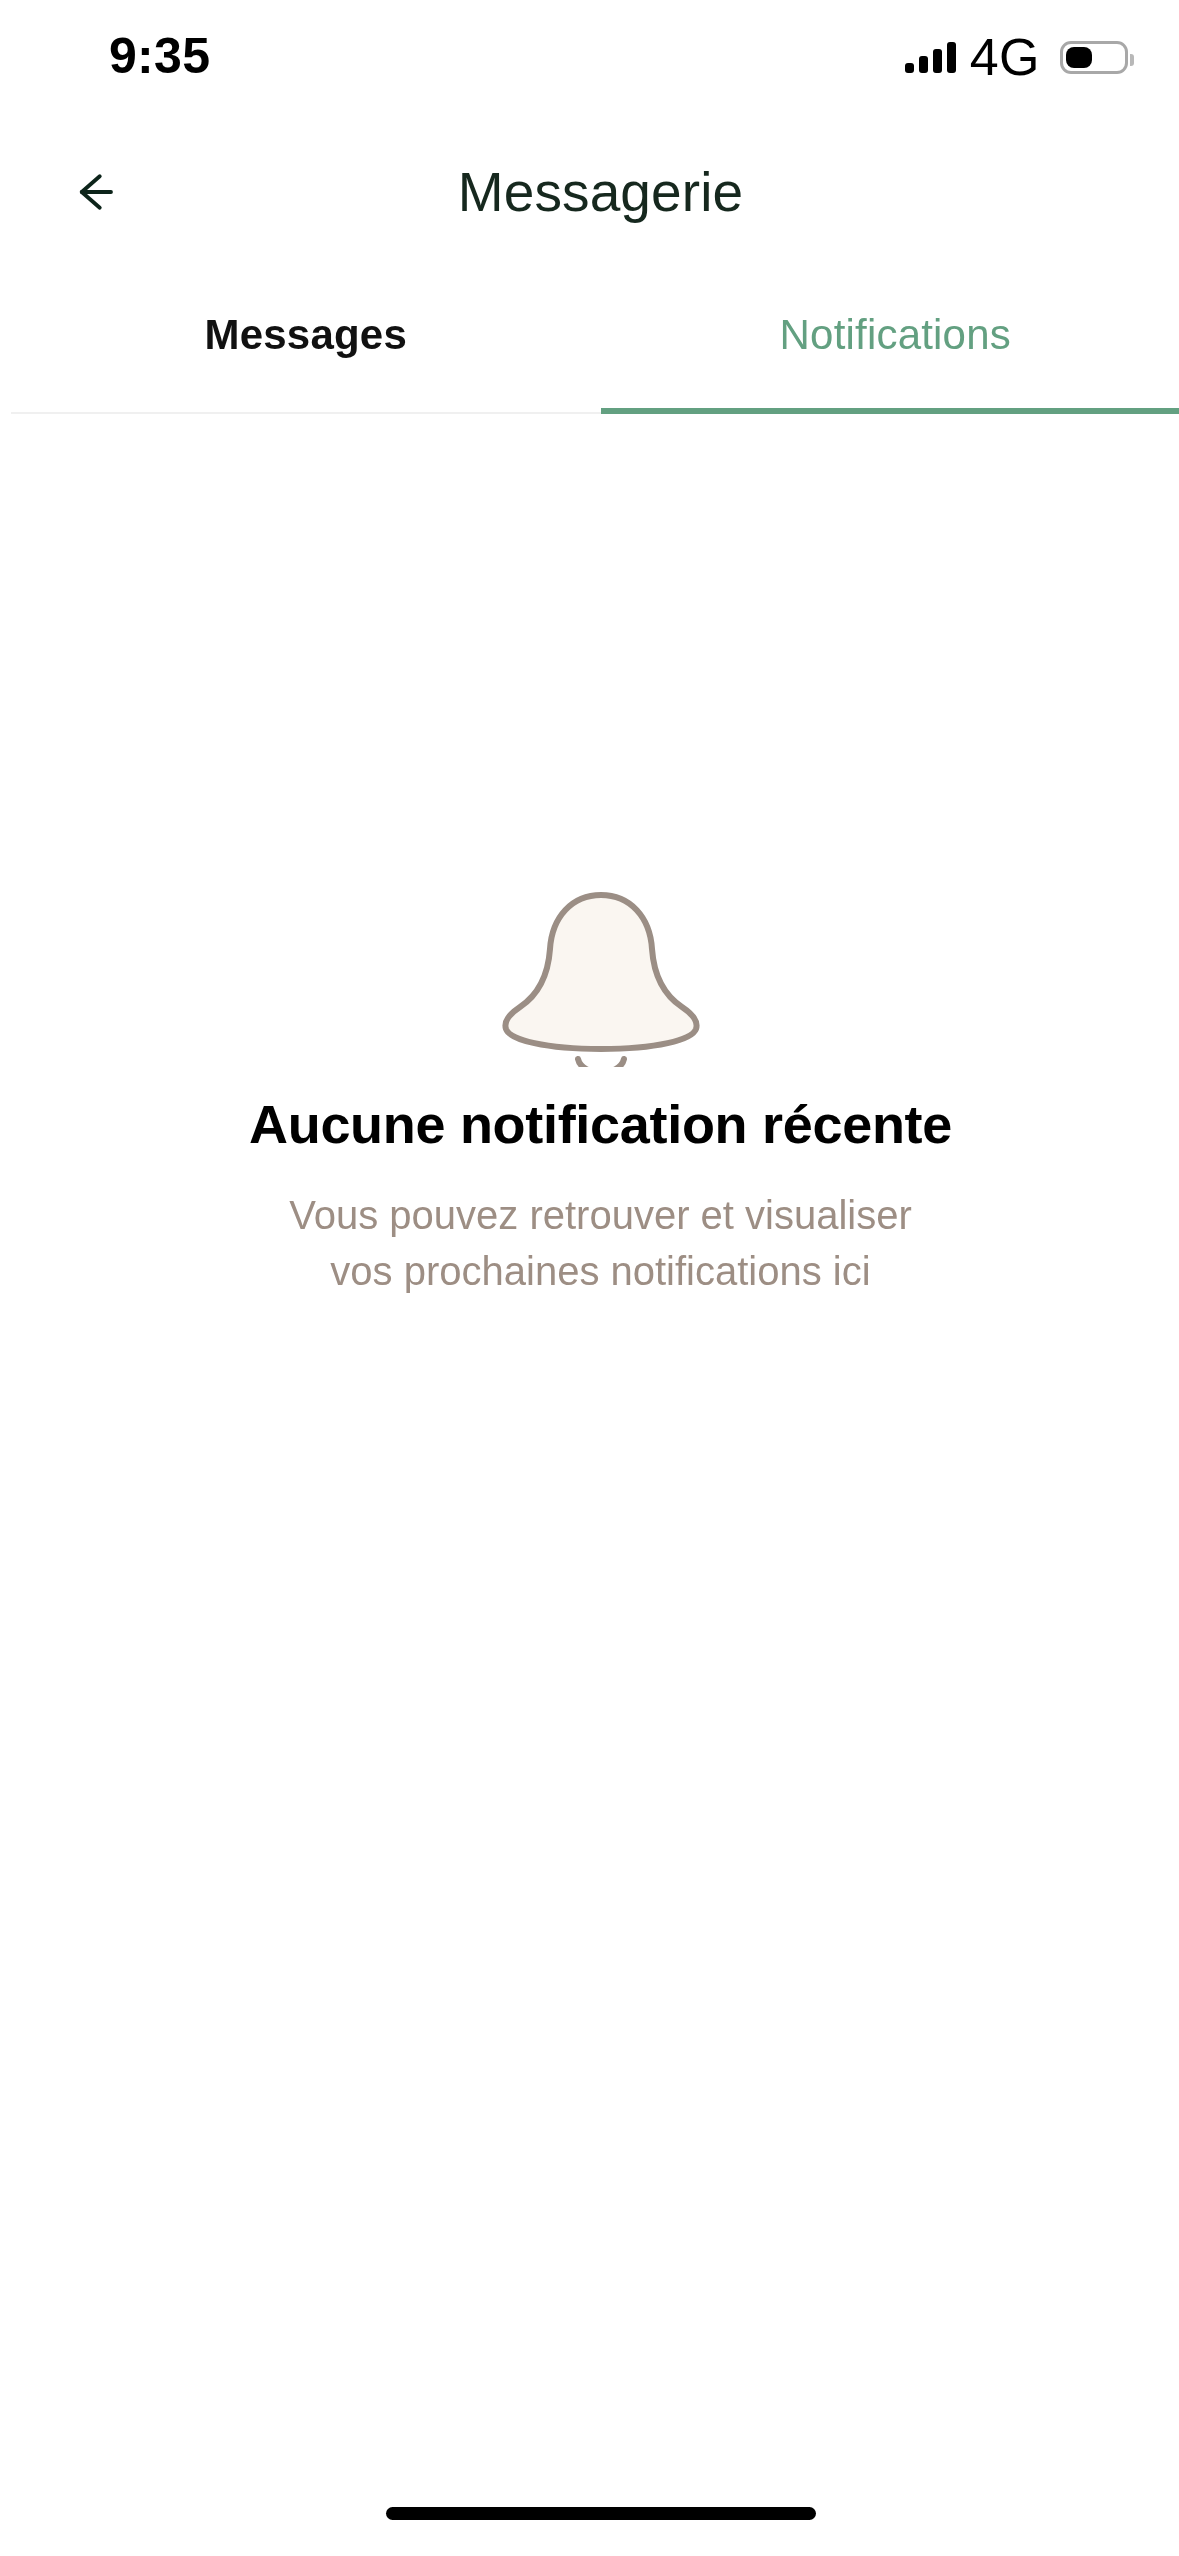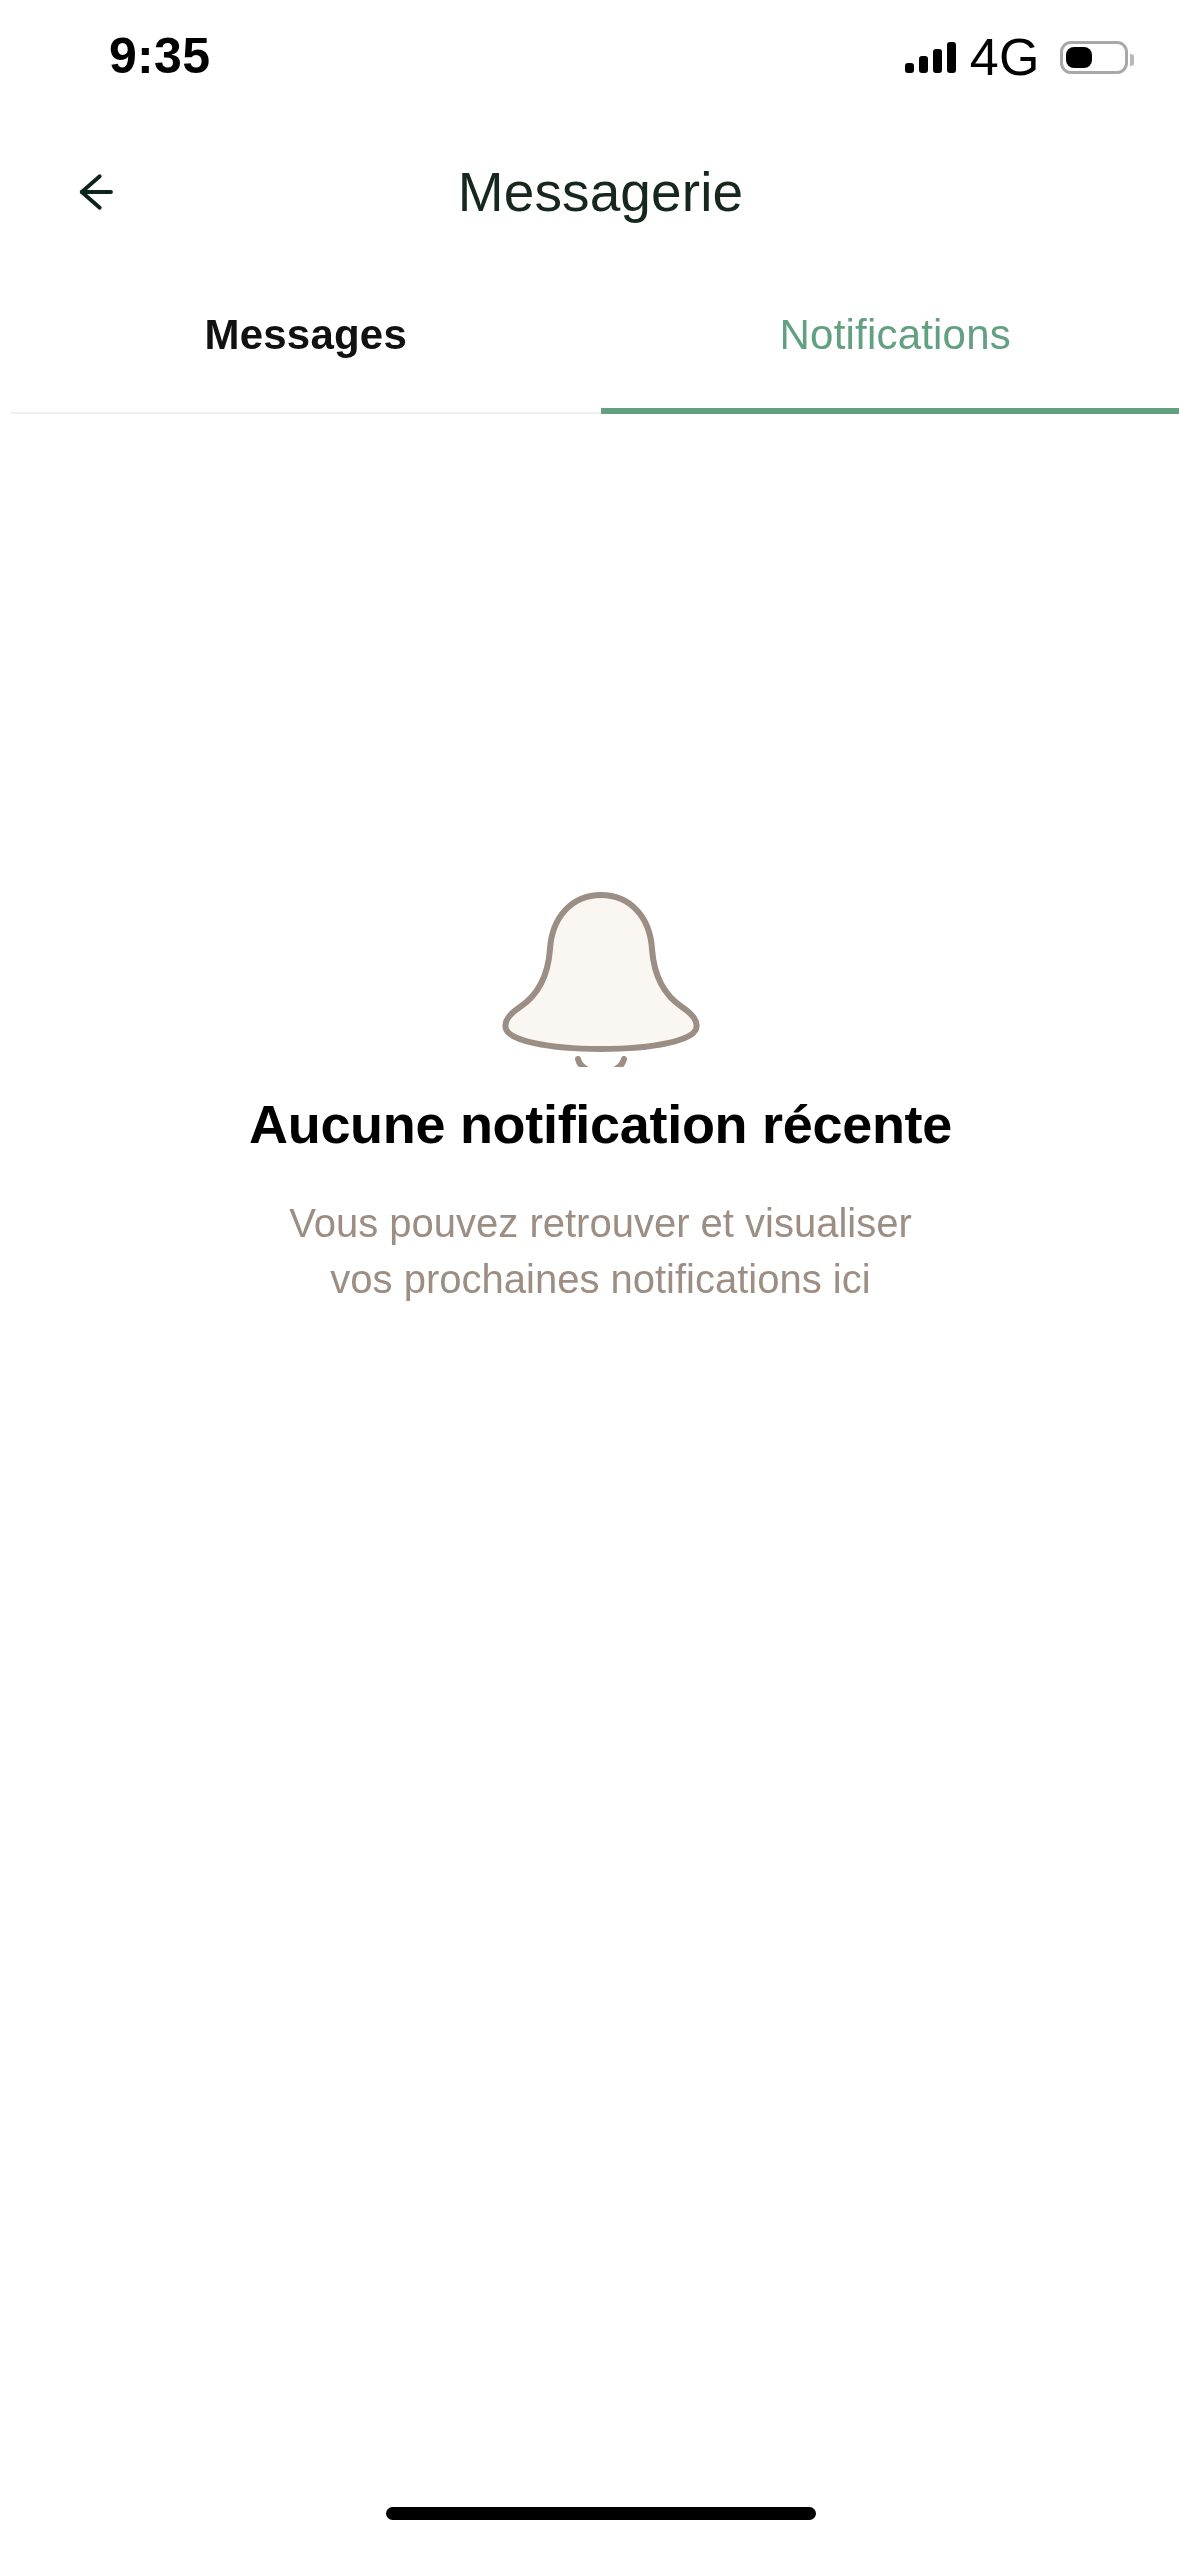--- a/index.html
+++ b/index.html
@@ -191,21 +191,21 @@
 
   .empty-title {
     margin-top: 26px;
     font-size: 54px;
     font-weight: 700;
     color: #000000;
     letter-spacing: -0.3px;
     text-align: center;
   }
   .empty-subtitle {
-    margin-top: 40px;
+    margin-top: 32px;
     font-size: 40px;
     font-weight: 400;
     line-height: 56px;
     color: #9d8e84;
     text-align: center;
     max-width: 640px;
   }
 
   
   .home-indicator-area {

